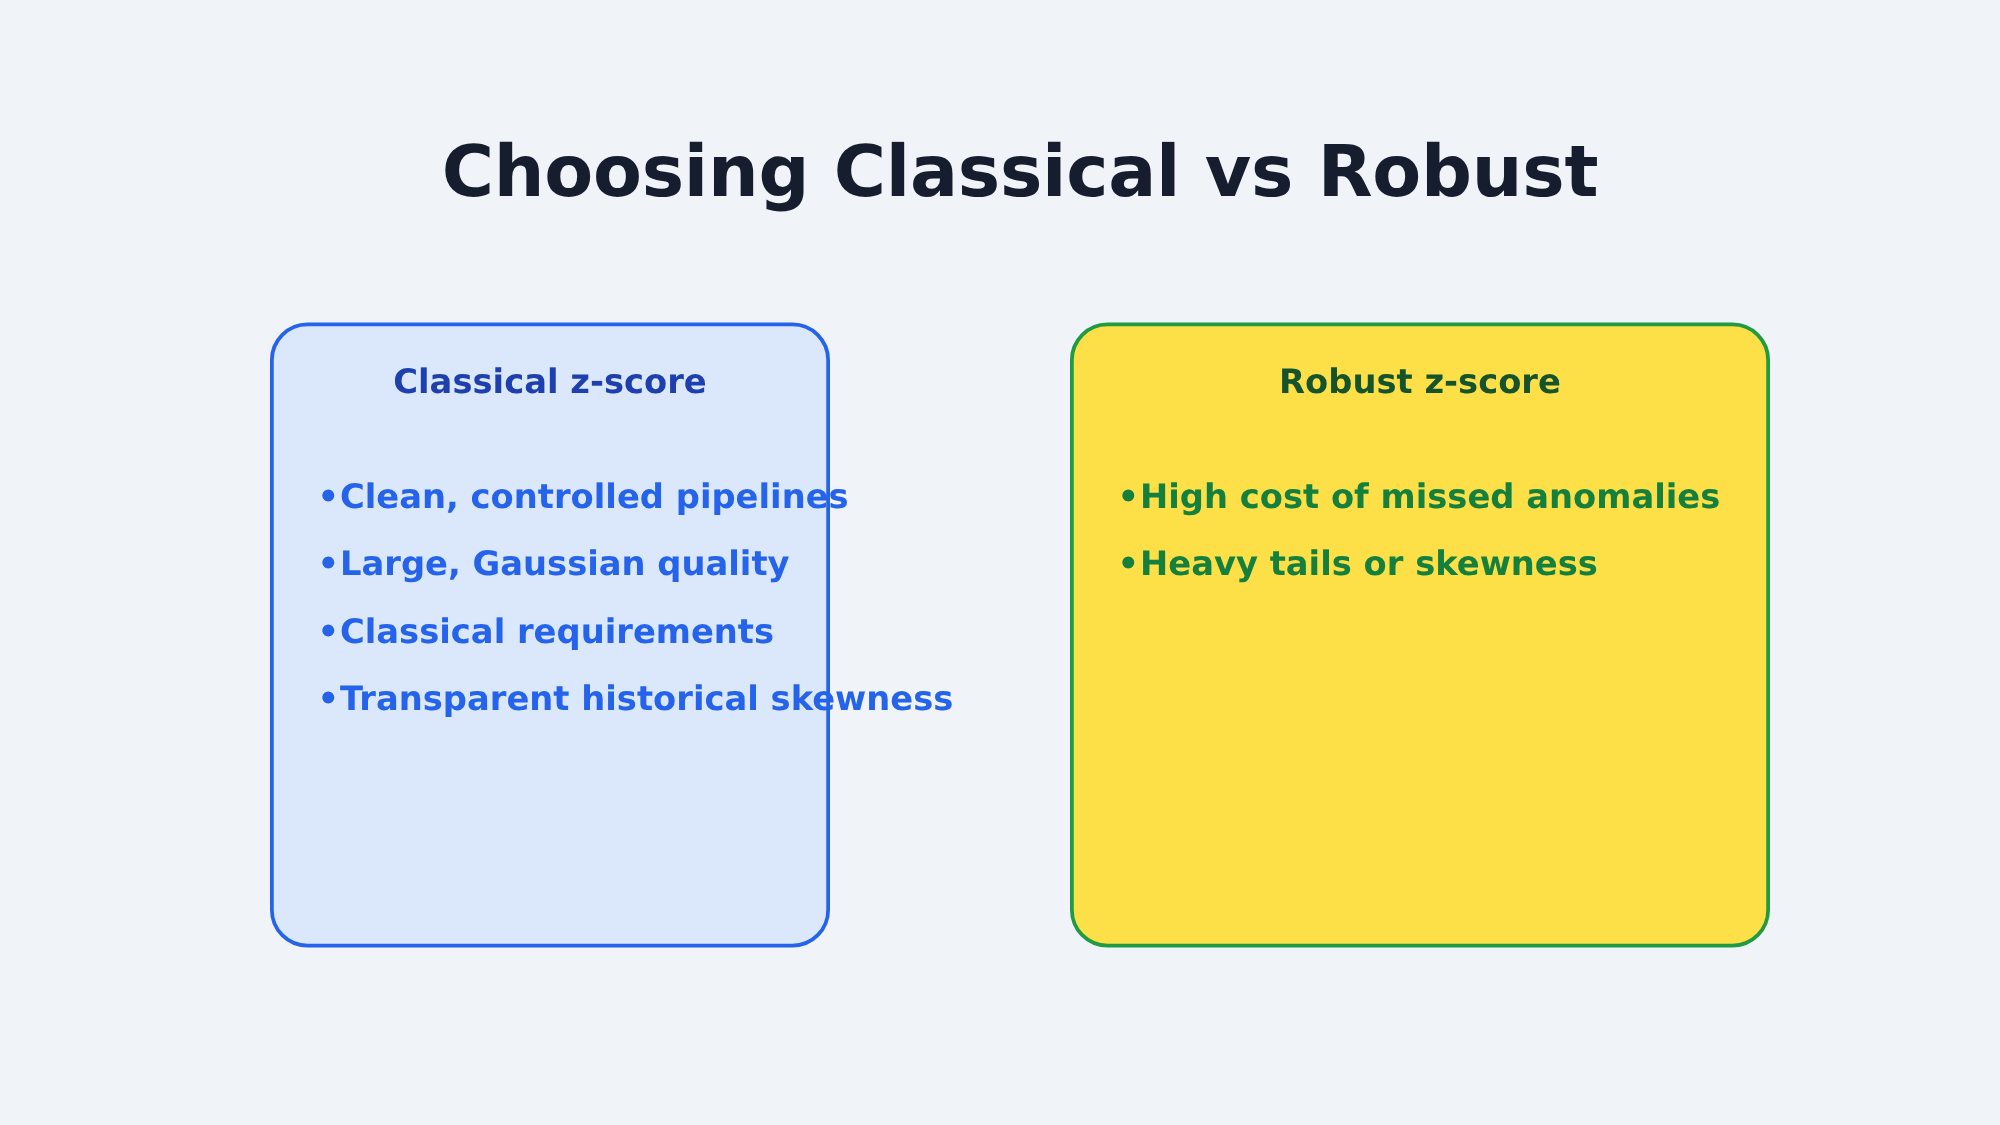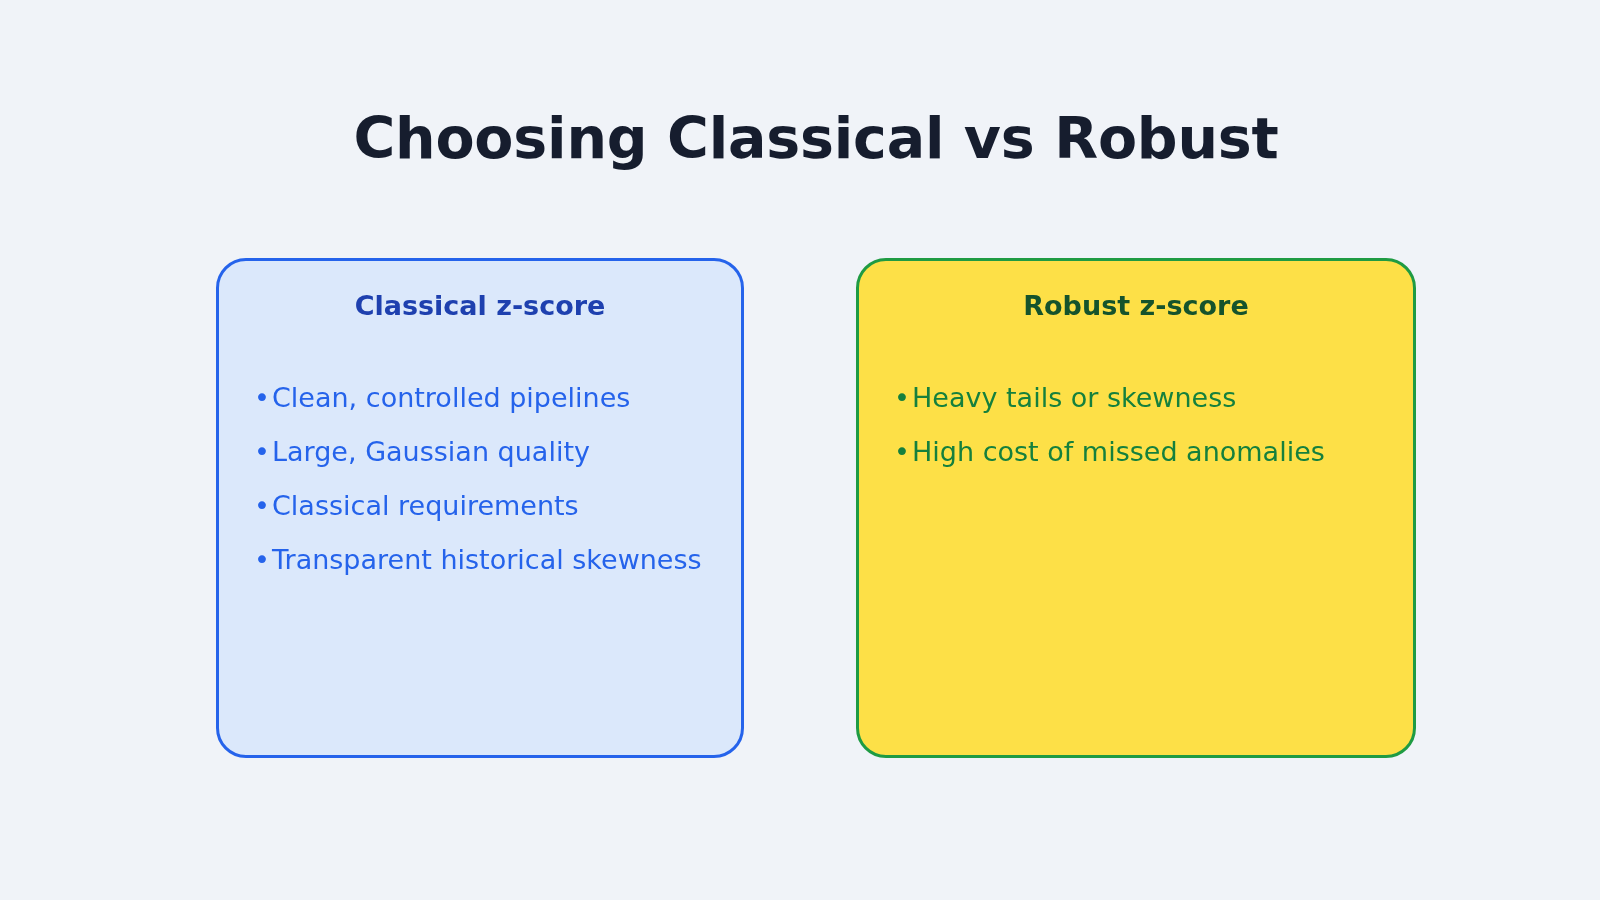--- a/index.html
+++ b/index.html
@@ -44,21 +44,21 @@
     position: absolute;
     box-sizing: border-box;
     border-style: solid;
     border-width: 3px;
     border-radius: 30px;
   }
 
   #card-classical {
     left: 200px;
     top: 258px;
-    width: 528px;
+    width: 448px;
     height: 500px;
     background: #dbe8fb;
     border-color: #2563eb;
   }
 
   #card-robust {
     left: 840px;
     top: 258px;
     width: 560px;
     height: 500px;
@@ -86,21 +86,21 @@
     left: 35px;
     top: 110px;
     right: 10px;
     margin: 0;
     padding: 0;
     list-style: none;
   }
 
   .bullet-item {
     font-size: 27px;
-    font-weight: normal;
+    font-weight: bold;
     line-height: 54px;
     white-space: nowrap;
     text-align: left;
   }
 
   .bullet-item .bullet-dot {
     display: inline-block;
     width: 18px;
   }
 
@@ -133,21 +133,21 @@
       </li>
     </ul>
   </div>
 
   <div class="card" id="card-robust">
 
     <div class="card-title">Robust z-score</div>
 
     <ul class="bullet-list">
       <li class="bullet-item">
-        <span class="bullet-dot">•</span><span>Heavy tails or skewness</span>
+        <span class="bullet-dot">•</span><span>High cost of missed anomalies</span>
       </li>
       <li class="bullet-item">
-        <span class="bullet-dot">•</span><span>High cost of missed anomalies</span>
+        <span class="bullet-dot">•</span><span>Heavy tails or skewness</span>
       </li>
     </ul>
   </div>
 
 </div>
 
 </body></html>

